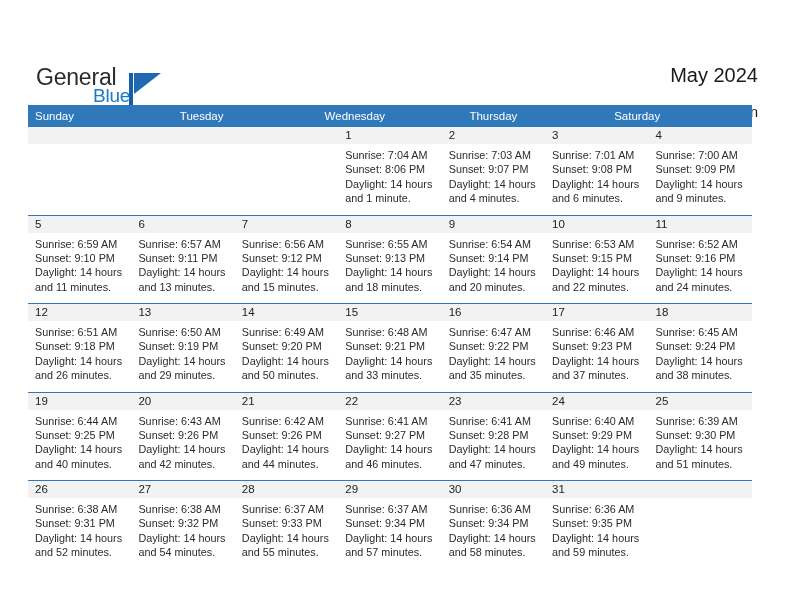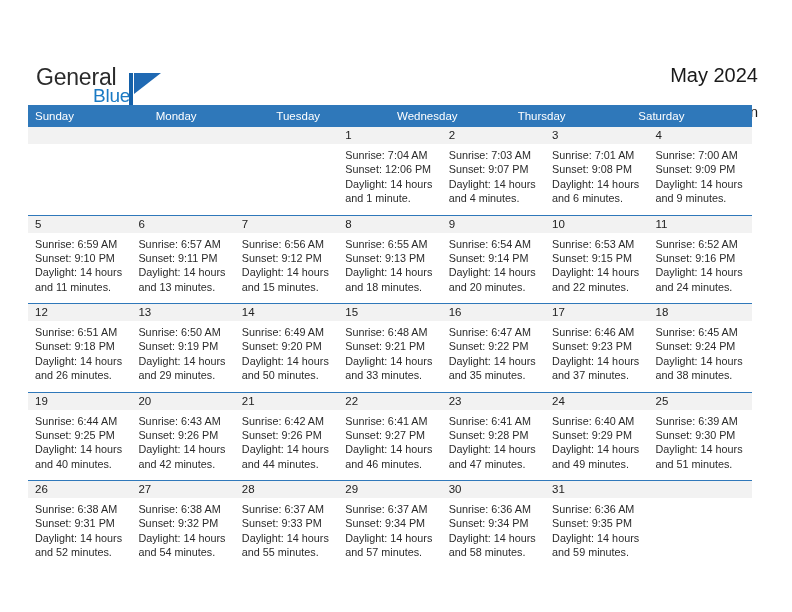--- a/index.html
+++ b/index.html
@@ -171,21 +171,20 @@
     <div class="title-block">
       <div class="month-title">May 2024</div>
       <div class="location-sub">Matalebreras, Castille and Leon, Spain</div>
     </div>
 
   </div>
 
   <div class="calendar">
     <div class="cal-head" id="weekday-row">
         <div class="hcell">Sunday</div>
-        <div class="hcell">Monday</div>
         <div class="hcell">Tuesday</div>
         <div class="hcell">Wednesday</div>
         <div class="hcell">Thursday</div>
         <div class="hcell">Saturday</div>
       </div>
     <div id="weeks-container">
         <div class="week">
           <div class="daycell empty">
             <div class="daynum-band"></div>
             <div class="daylines"></div>
@@ -195,21 +194,21 @@
             <div class="daylines"></div>
           </div>
           <div class="daycell empty">
             <div class="daynum-band"></div>
             <div class="daylines"></div>
           </div>
           <div class="daycell">
             <div class="daynum-band">1</div>
             <div class="daylines">
               <div>Sunrise: 7:04 AM</div>
-              <div>Sunset: 12:06 PM</div>
+              <div>Sunset: 8:06 PM</div>
               <div>Daylight: 14 hours</div>
               <div>and 1 minute.</div>
             </div>
           </div>
           <div class="daycell">
             <div class="daynum-band">2</div>
             <div class="daylines">
               <div>Sunrise: 7:03 AM</div>
               <div>Sunset: 9:07 PM</div>
               <div>Daylight: 14 hours</div>

